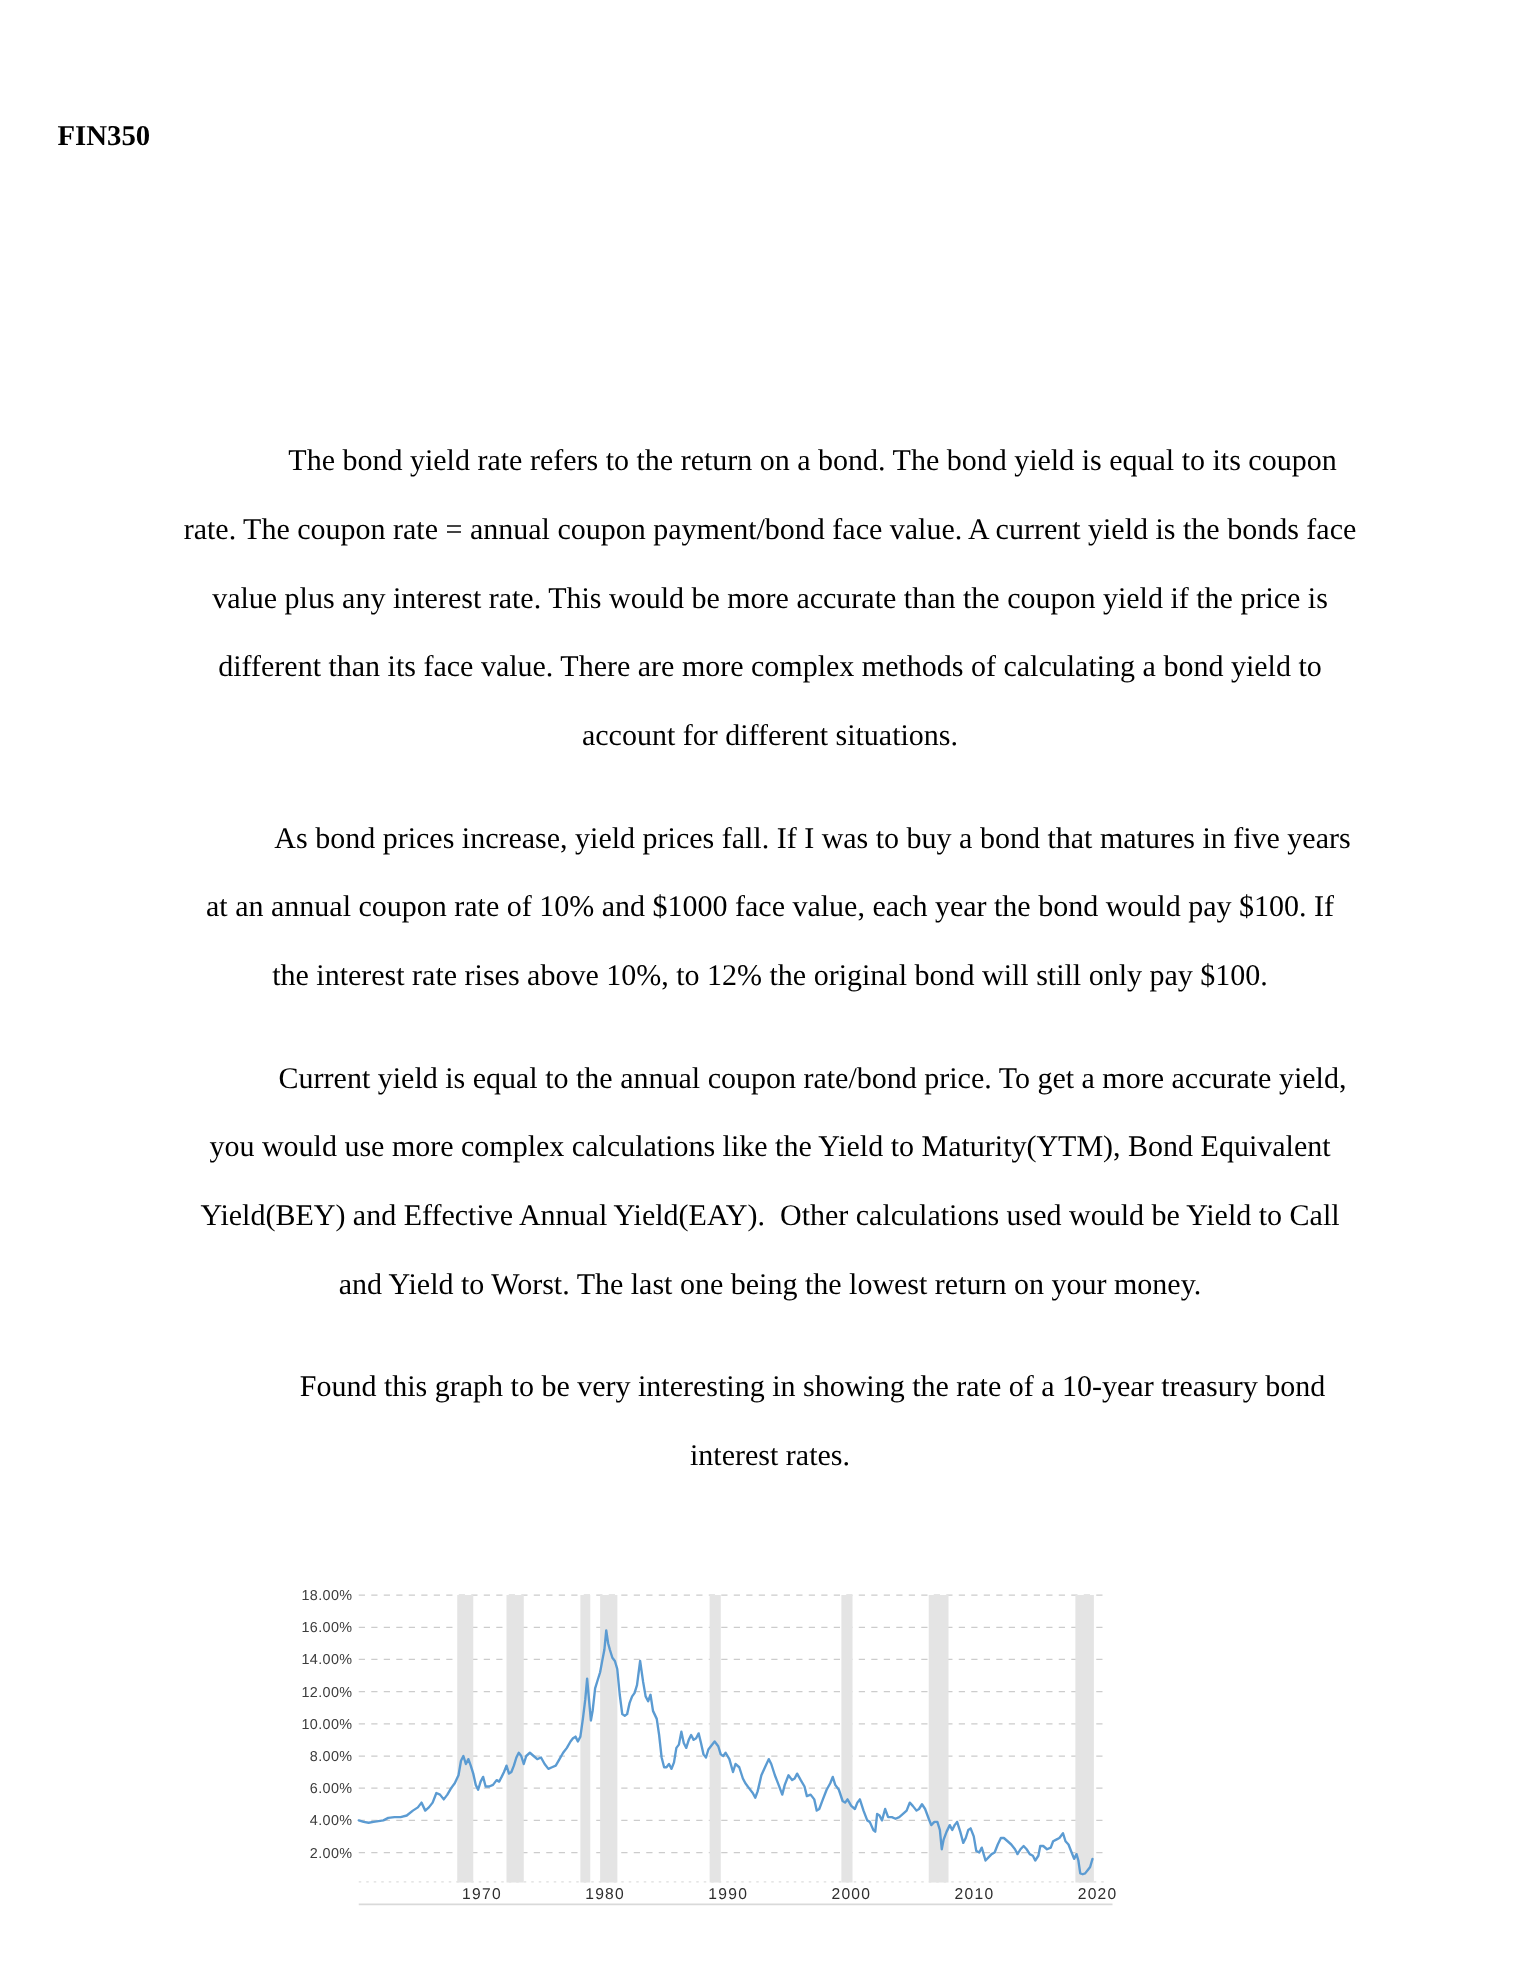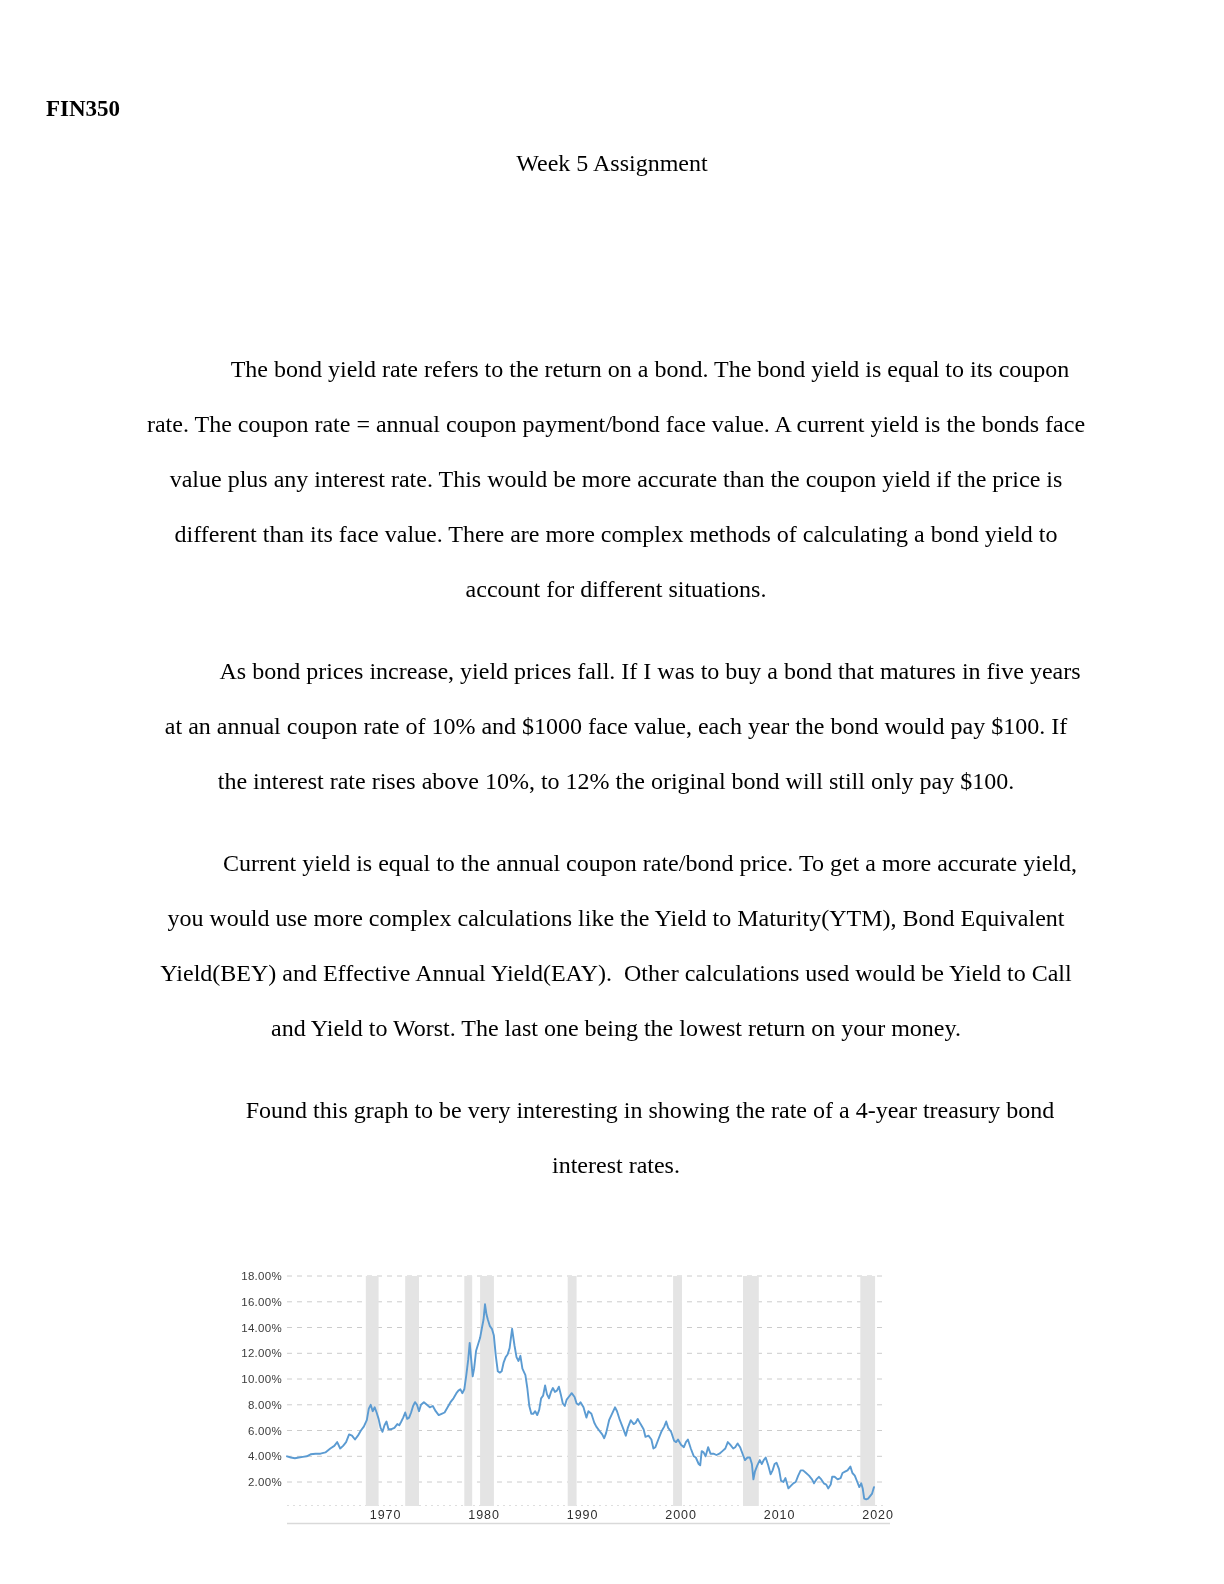--- a/index.html
+++ b/index.html
@@ -37,29 +37,28 @@
   .chart-figure text { font-family:"Liberation Sans", sans-serif; }
 </style>
 </head>
 <body>
 
 <div class="page">
 
   <div class="course-code">FIN350</div>
 
   <div class="title-block">
-    <div>Week 5 Assignment</div>
   </div>
 
   <div class="body-text">
     <p>The bond yield rate refers to the return on a bond. The bond yield is equal to its coupon rate. The coupon rate = annual coupon payment/bond face value. A current yield is the bonds face value plus any interest rate. This would be more accurate than the coupon yield if the price is different than its face value. There are more complex methods of calculating a bond yield to account for different situations.</p>
     <p>As bond prices increase, yield prices fall. If I was to buy a bond that matures in five years at an annual coupon rate of 10% and $1000 face value, each year the bond would pay $100. If
 the interest rate rises above 10%, to 12% the original bond will still only pay $100.</p>
     <p>Current yield is equal to the annual coupon rate/bond price. To get a more accurate yield, you would use more complex calculations like the Yield to Maturity(YTM), Bond Equivalent Yield(BEY) and Effective Annual Yield(EAY).  Other calculations used would be Yield to Call and Yield to Worst. The last one being the lowest return on your money.</p>
-    <p>Found this graph to be very interesting in showing the rate of a 4-year treasury bond interest rates.</p>
+    <p>Found this graph to be very interesting in showing the rate of a 10-year treasury bond interest rates.</p>
   </div>
 
   <div class="chart-figure">
     <svg id="chart-svg" width="668" height="300" viewBox="0 0 668 300">
         <g>
           <line x1="57" x2="656" y1="20.0" y2="20.0" stroke="#cccccc" stroke-width="1" stroke-dasharray="5,5"></line>
           <line x1="57" x2="656" y1="45.8" y2="45.8" stroke="#cccccc" stroke-width="1" stroke-dasharray="5,5"></line>
           <line x1="57" x2="656" y1="71.5" y2="71.5" stroke="#cccccc" stroke-width="1" stroke-dasharray="5,5"></line>
           <line x1="57" x2="656" y1="97.3" y2="97.3" stroke="#cccccc" stroke-width="1" stroke-dasharray="5,5"></line>
           <line x1="57" x2="656" y1="123.0" y2="123.0" stroke="#cccccc" stroke-width="1" stroke-dasharray="5,5"></line>

